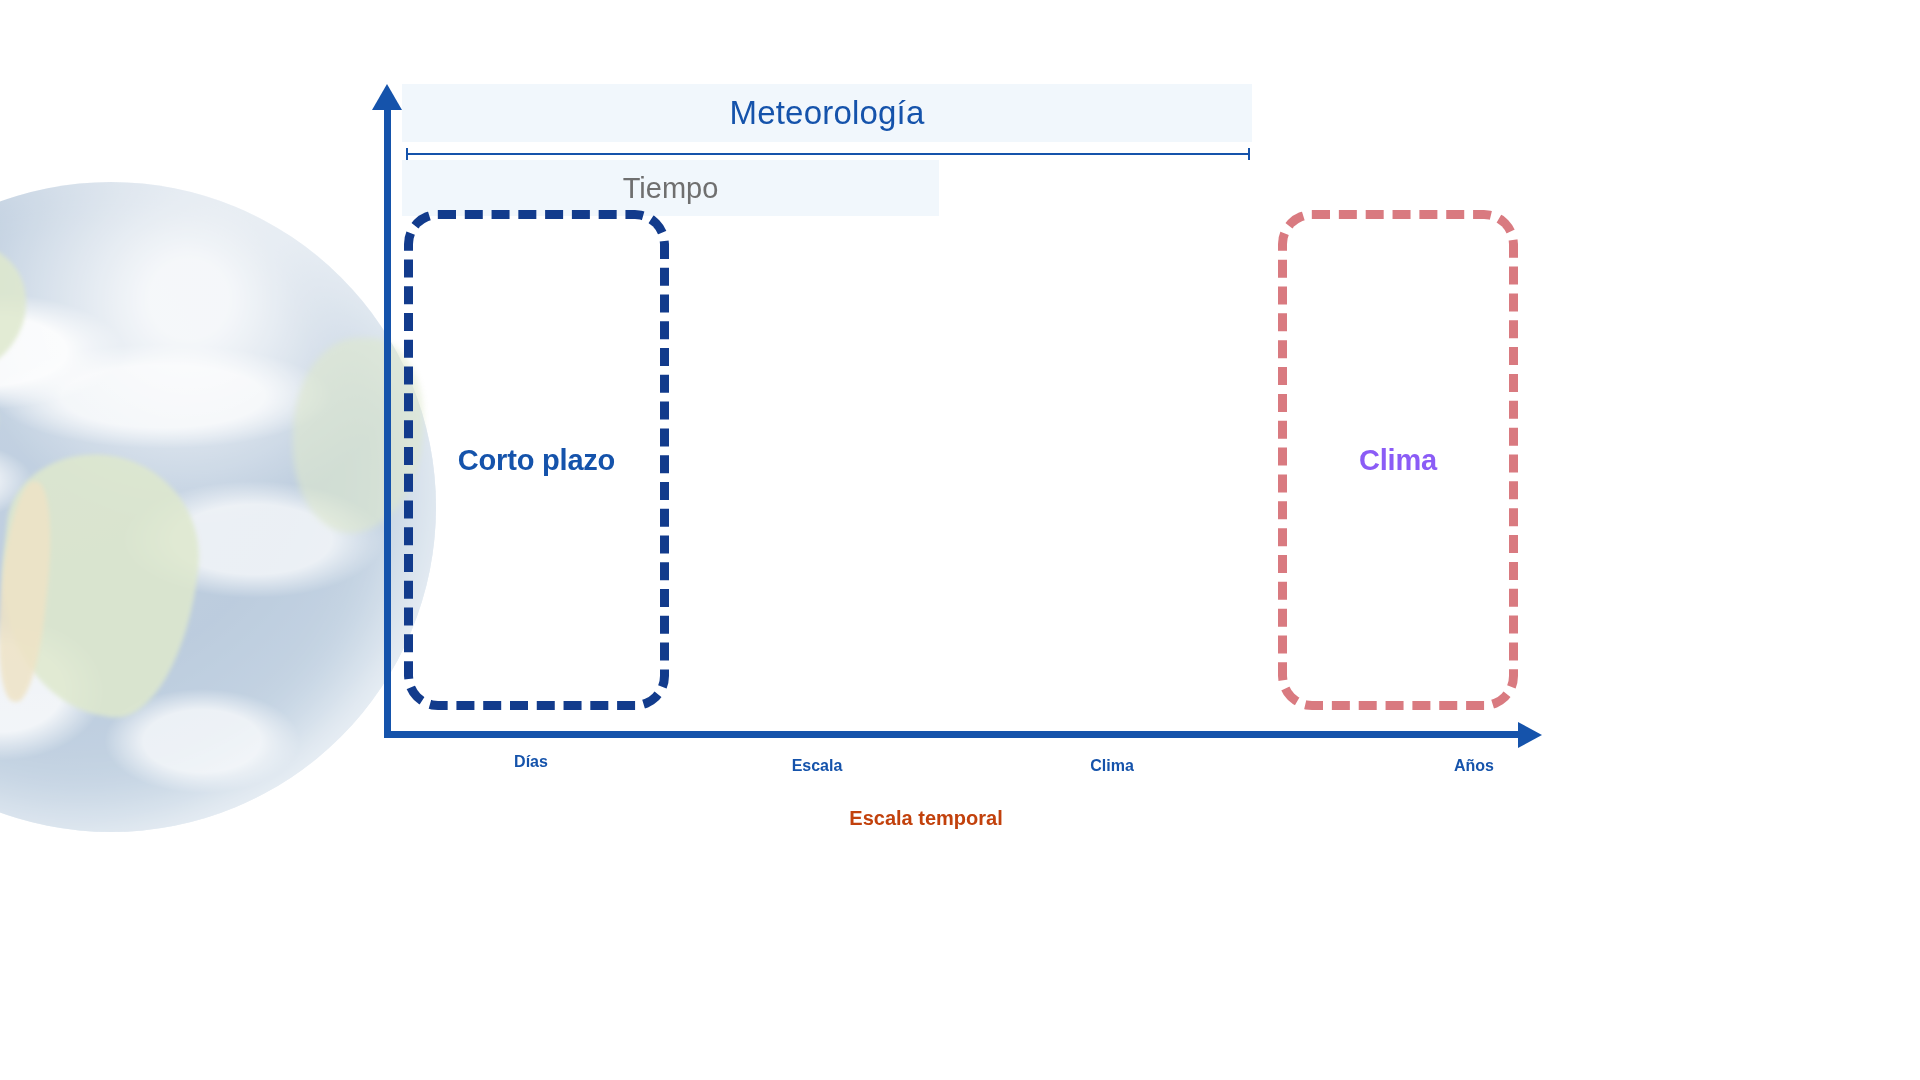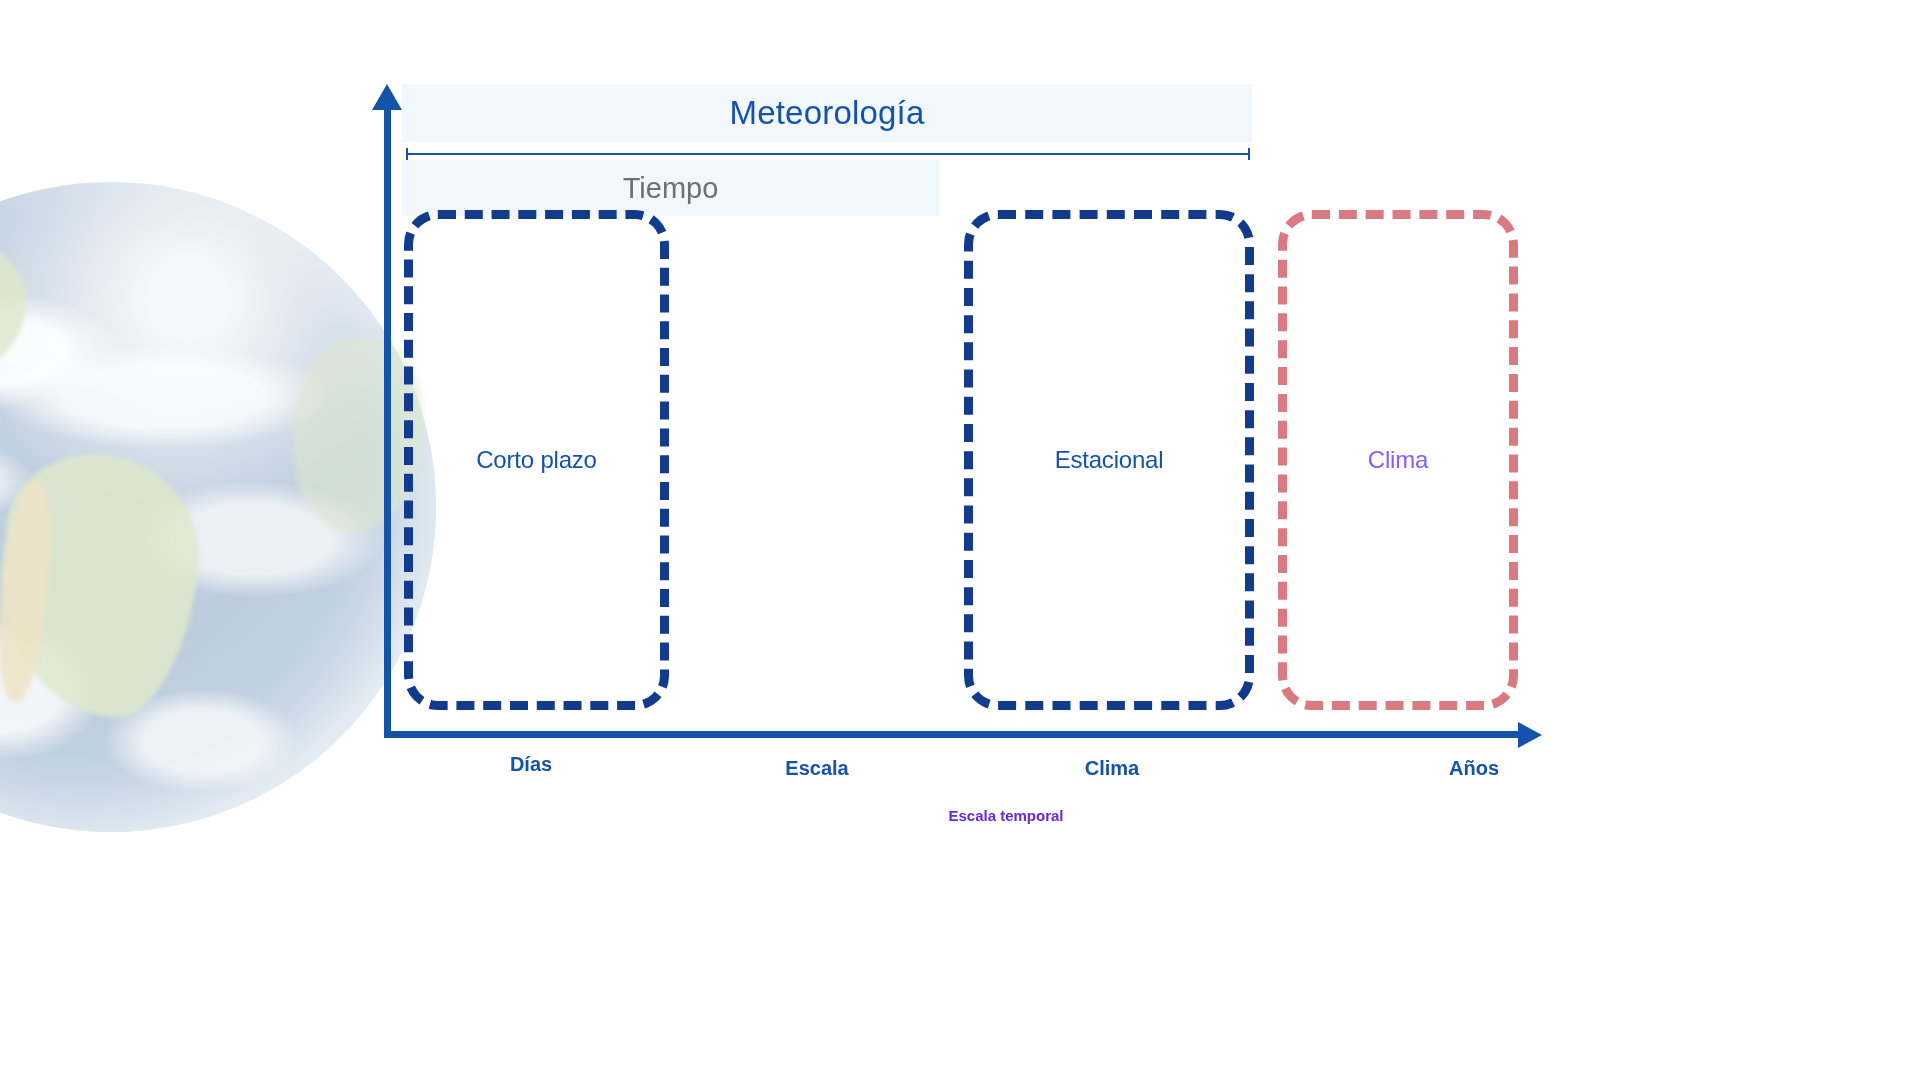--- a/index.html
+++ b/index.html
@@ -180,59 +180,59 @@
     height: 500px;
     border-radius: 34px;
     border-style: dashed;
     border-width: 9px;
     background: transparent;
     display: flex;
     align-items: center;
     justify-content: center;
   }
   .phase-box .phase-label {
-    font-size: 24px;
-    font-weight: 400;
+    font-size: 29px;
+    font-weight: 700;
     white-space: nowrap;
     letter-spacing: -0.2px;
   }
   .phase-blue { border-color: #123b8c; }
   .phase-blue .phase-label { color: #1553ab; }
   .phase-red { border-color: #d97a80; }
   .phase-red .phase-label { color: #8b5cf6; }
 
   #phase-corto       { left: 398px;  width: 265px; }
   #phase-subestacion { left: 678px;  width: 268px; }
   #phase-estacional  { left: 958px;  width: 290px; }
   #phase-clima       { left: 1272px; width: 240px; }
 
   
   .tick-label {
     position: absolute;
-    font-size: 20px;
+    font-size: 16px;
     font-weight: 700;
     color: #1553ab;
     text-align: center;
     white-space: nowrap;
     transform: translateX(-50%);
   }
   #tick-dias    { left: 525px;  top: 753px; }
   #tick-semanas { left: 811px;  top: 757px; }
   #tick-meses   { left: 1106px; top: 757px; }
   #tick-anos    { left: 1468px; top: 757px; }
 
   
   #caption {
     position: absolute;
-    left: 1000px;
+    left: 920px;
     top: 807px;
     transform: translateX(-50%);
-    font-size: 15px;
+    font-size: 20px;
     font-weight: 700;
-    color: #6d28d9;
+    color: #c2410c;
     white-space: nowrap;
   }
 </style>
 </head>
 <body>
 
 <div id="stage">
 
   <div id="globe-wrap">
     <div id="globe">
@@ -261,23 +261,20 @@
 
   <div class="band" id="band-tiempo">
     <span class="band-label">Tiempo</span>
   </div>
 
   <div class="phase-box phase-blue" id="phase-corto">
     <span class="phase-label">Corto plazo</span>
   </div>
 
 
-  <div class="phase-box phase-blue" id="phase-estacional">
-    <span class="phase-label">Estacional</span>
-  </div>
 
   <div class="phase-box phase-red" id="phase-clima">
     <span class="phase-label">Clima</span>
   </div>
 
   <div class="tick-label" id="tick-dias">Días</div>
   <div class="tick-label" id="tick-semanas">Escala</div>
   <div class="tick-label" id="tick-meses">Clima</div>
   <div class="tick-label" id="tick-anos">Años</div>
 

